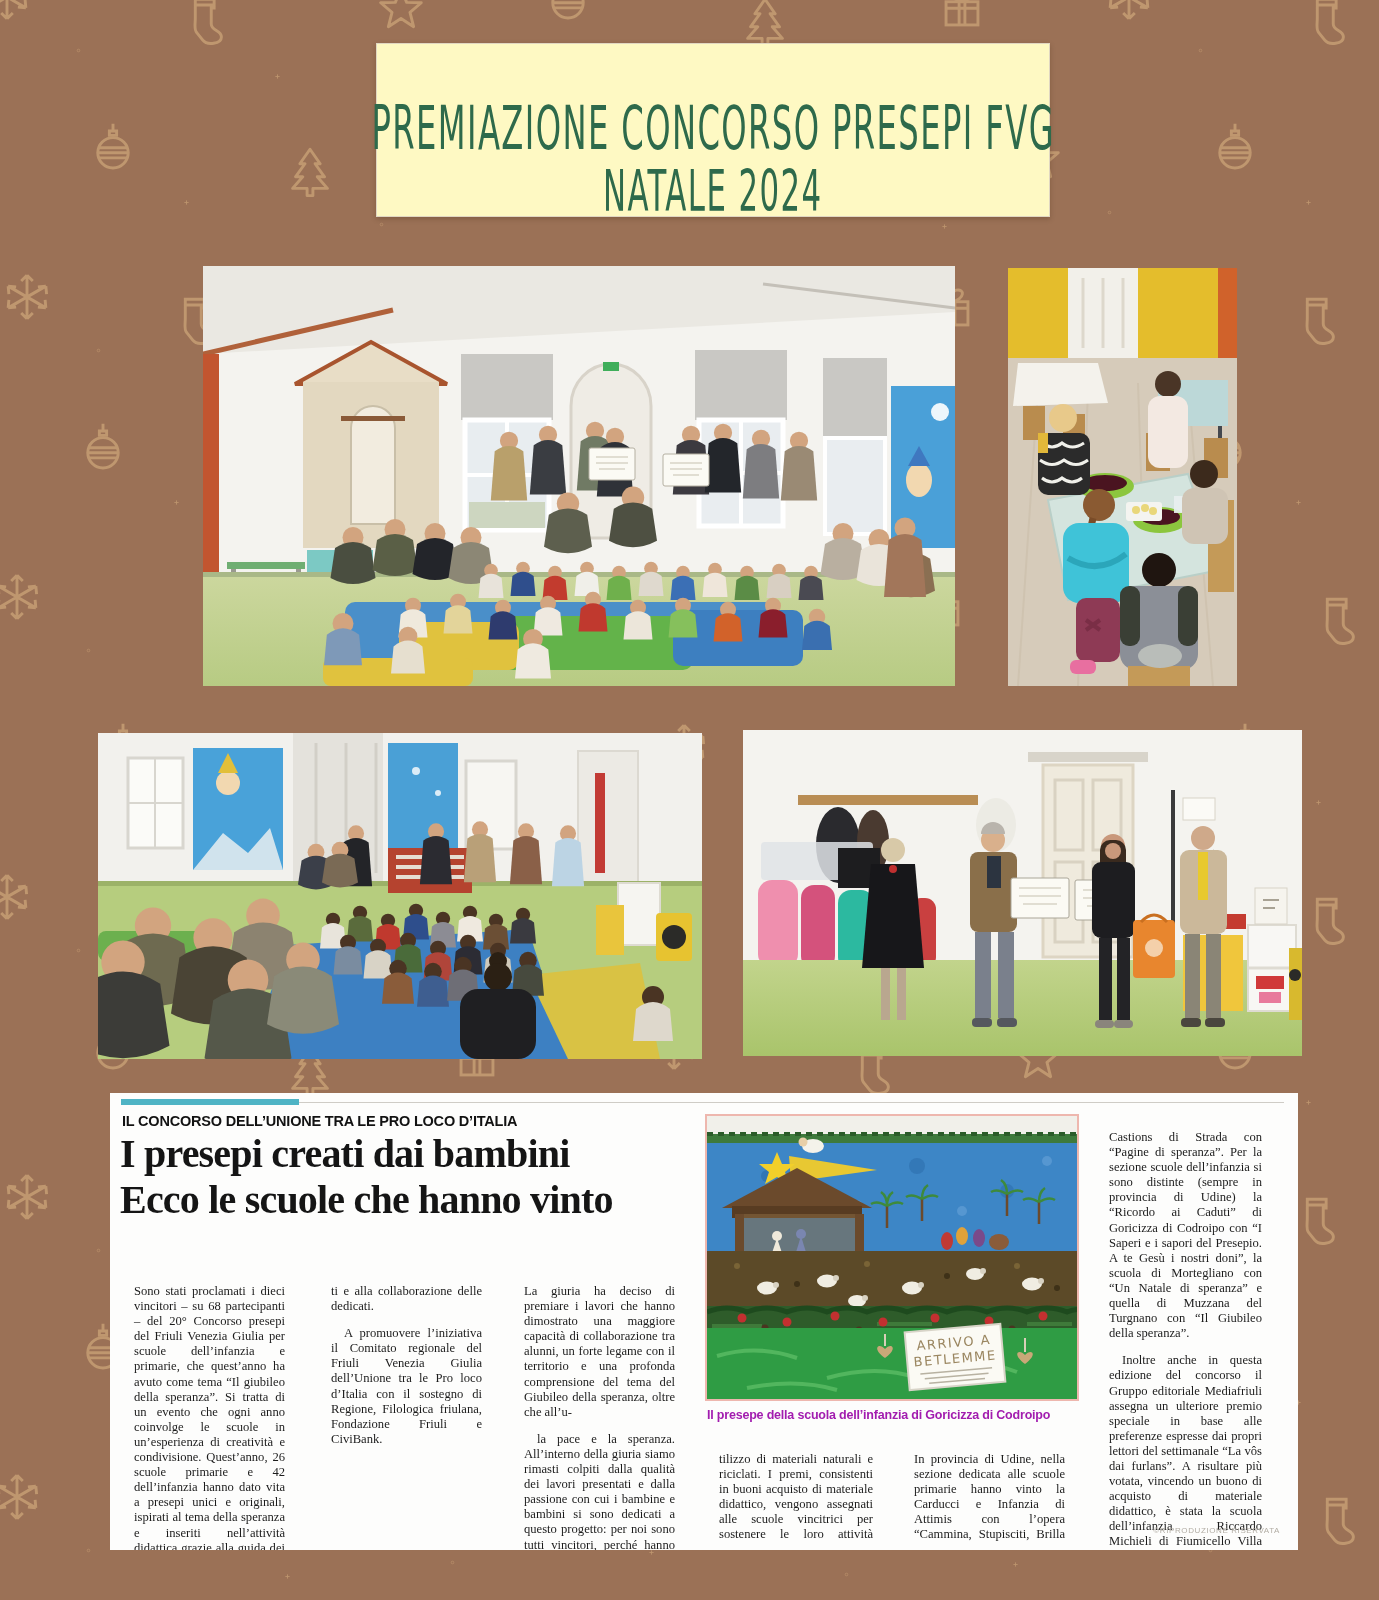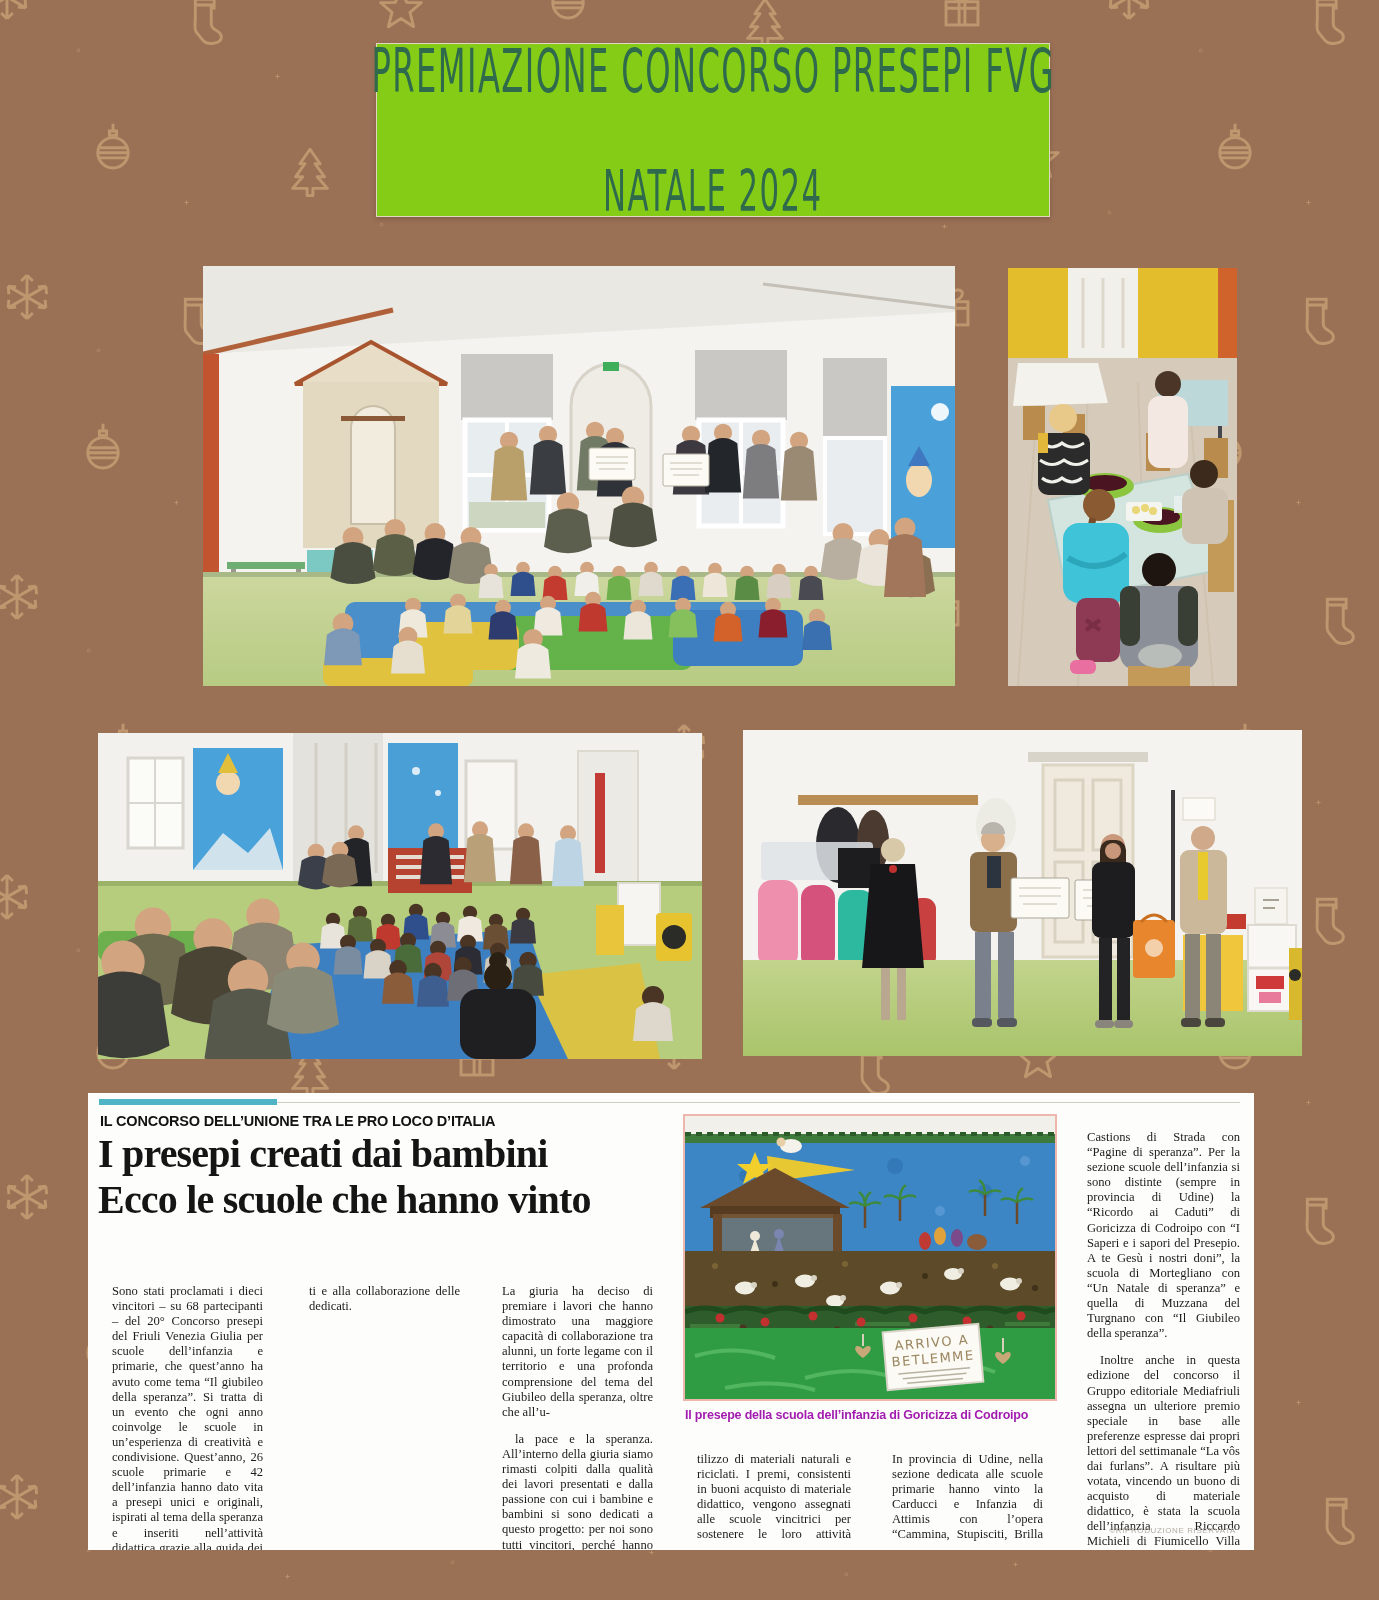--- a/index.html
+++ b/index.html
@@ -2,35 +2,35 @@
 <html lang="it"><head>
 <meta charset="utf-8">
 <style>
   html,body{margin:0;padding:0;background:#9b7156;}
   .page{position:relative;width:1379px;height:1600px;background:#9b7156;overflow:hidden;
         font-family:"Liberation Serif",serif;}
   
   .pattern{position:absolute;inset:0;z-index:0;}
   .bgicon{position:absolute;color:#c9a176;fill:none;stroke:#c9a176;stroke-width:2;}
   
-  .banner{position:absolute;left:376px;top:43px;width:672px;height:172px;background:#84cc16;
+  .banner{position:absolute;left:376px;top:43px;width:672px;height:172px;background:#fef9c3;
           border:1px solid #e0d7c2;box-shadow:0 2px 5px rgba(60,35,15,.25);z-index:1;
-          display:flex;flex-direction:column;align-items:center;justify-content:space-between;gap:10px;}
+          display:flex;flex-direction:column;align-items:center;justify-content:flex-end;gap:10px;}
   .banner .t{font-family:"DejaVu Sans",sans-serif;color:#2e6a4b;font-weight:400;
              letter-spacing:2px;white-space:nowrap;transform:scale(.70,1.30);}
   .t1{font-size:46px;} .t2{font-size:44px;}
   
   .photo{position:absolute;z-index:1;overflow:hidden;background:#ddd;}
   .photo svg{display:block;width:100%;height:100%;}
   #photo1{left:163px;top:250px;width:752px;height:420px;}
   #photo2{left:968px;top:252px;width:229px;height:418px;}
   #photo3{left:58px;top:717px;width:604px;height:326px;}
   #photo4{left:703px;top:714px;width:559px;height:326px;}
   
-  .news{position:absolute;left:88px;top:1093px;width:1166px;height:457px;background:#fdfdfc;z-index:1;}
+  .news{position:absolute;left:110px;top:1093px;width:1166px;height:457px;background:#fdfdfc;z-index:1;padding-left:22px;}
   .hairline{position:absolute;left:12px;right:14px;top:9px;height:1px;background:#cfccc6;}
   .accent{position:absolute;left:11px;top:6px;width:178px;height:6px;background:#4fb4c5;}
   .kicker{position:absolute;left:12px;top:20px;font-family:"Liberation Sans",sans-serif;
           font-weight:700;font-size:14.5px;letter-spacing:-.2px;color:#121212;}
   .headline{position:absolute;left:10px;top:38px;margin:0;font-weight:700;font-size:40px;
             line-height:46px;letter-spacing:-.8px;color:#151515;font-family:"Liberation Serif",serif;}
   .col{position:absolute;font-size:12.6px;line-height:15.1px;text-align:justify;color:#1c1c1c;
        hyphens:auto;-webkit-hyphens:auto;}
   .col p{margin:12px;}
   .col p + p{text-indent:13px;}
@@ -883,20 +883,21 @@
     <div class="hairline"></div>
     <div class="accent"></div>
     <div class="kicker">IL CONCORSO DELL’UNIONE TRA LE PRO LOCO D’ITALIA</div>
     <h1 class="headline"><span>I presepi creati dai bambini</span><br><span>Ecco le scuole che hanno vinto</span></h1>
 
     <div class="col" id="col1">
       <p>Sono stati proclamati i dieci vincitori – su 68 partecipanti – del 20° Concorso presepi del Friuli Venezia Giulia per scuole dell’infanzia e primarie, che quest’anno ha avuto come tema “Il giubileo della speranza”. Si tratta di un evento che ogni anno coinvolge le scuole in un’esperienza di creatività e condivisione. Quest’anno, 26 scuole primarie e 42 dell’infanzia hanno dato vita a presepi unici e originali, ispirati al tema della speranza e inseriti nell’attività didattica grazie alla guida dei docen-</p>
     </div>
     <div class="col" id="col2">
       <p>ti e alla collaborazione delle dedicati.</p>
+      <p>A promuovere l’iniziativa il Comitato regionale del Friuli Venezia Giulia dell’Unione tra le Pro loco d’Italia con il sostegno di Regione, Filologica friulana, Fondazione Friuli e CiviBank.</p>
     </div>
     <div class="col" id="col3">
       <p>La giuria ha deciso di premiare i lavori che hanno dimostrato una maggiore capacità di collaborazione tra alunni, un forte legame con il territorio e una profonda comprensione del tema del Giubileo della speranza, oltre che all’u-</p>
       <p>la pace e la speranza. All’interno della giuria siamo rimasti colpiti dalla qualità dei lavori presentati e dalla passione con cui i bambine e bambini si sono dedicati a questo progetto: per noi sono tutti vincitori, perché hanno realizzato dei presepi davvero splendidi».</p>
     </div>
 
     <figure class="nativity">
       <svg viewBox="0 0 370 283" preserveAspectRatio="none">
         <rect width="370" height="283" fill="#f1f0ea"></rect>
         <rect y="22" width="370" height="118" fill="#3d86c6"></rect>

